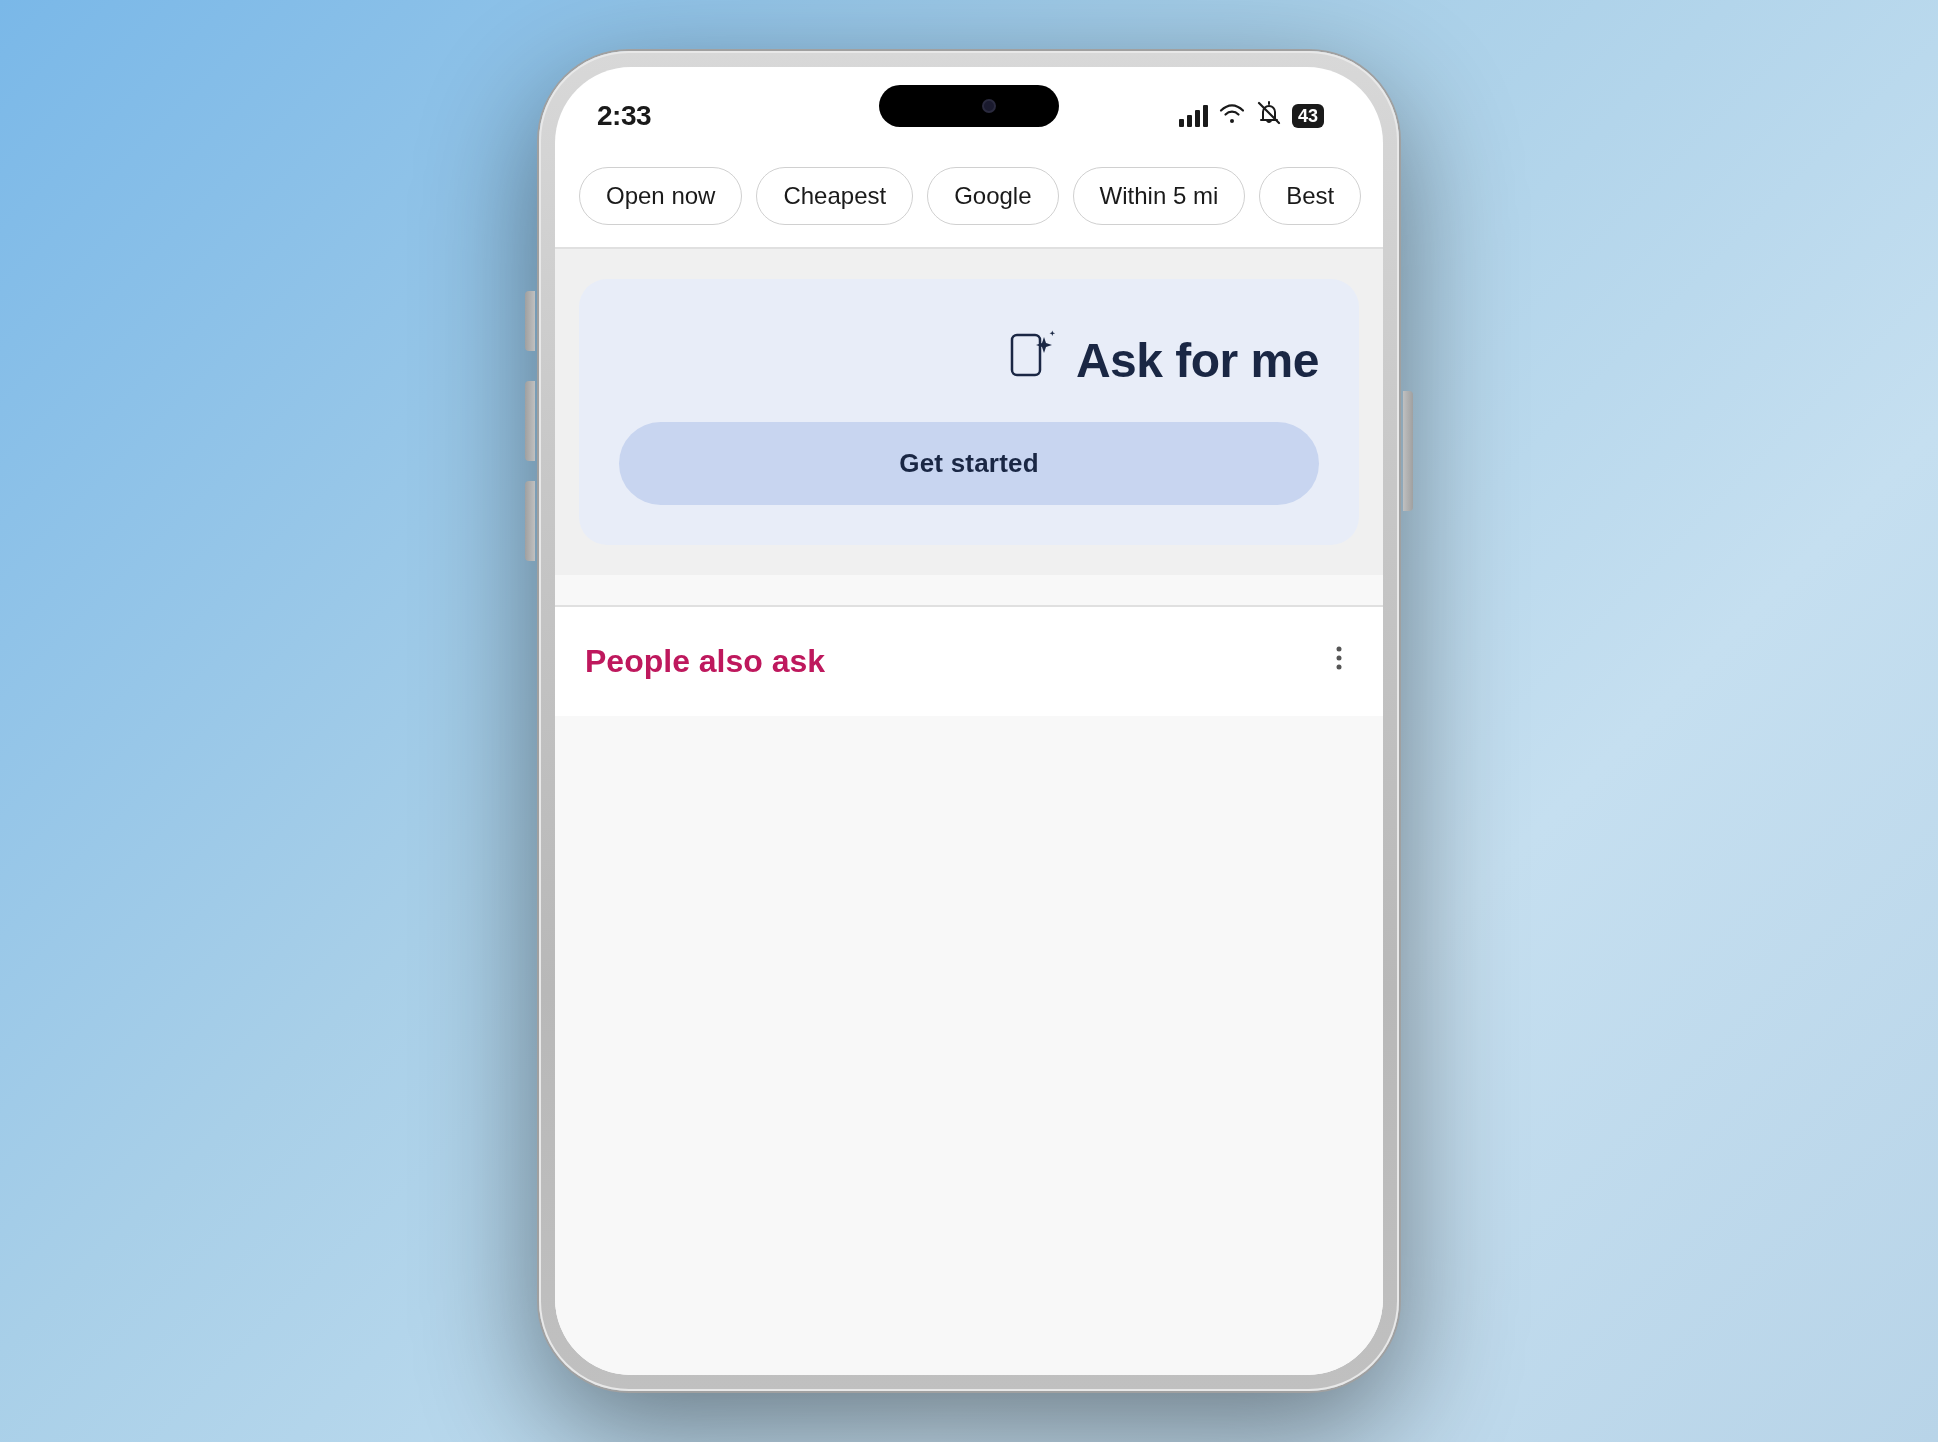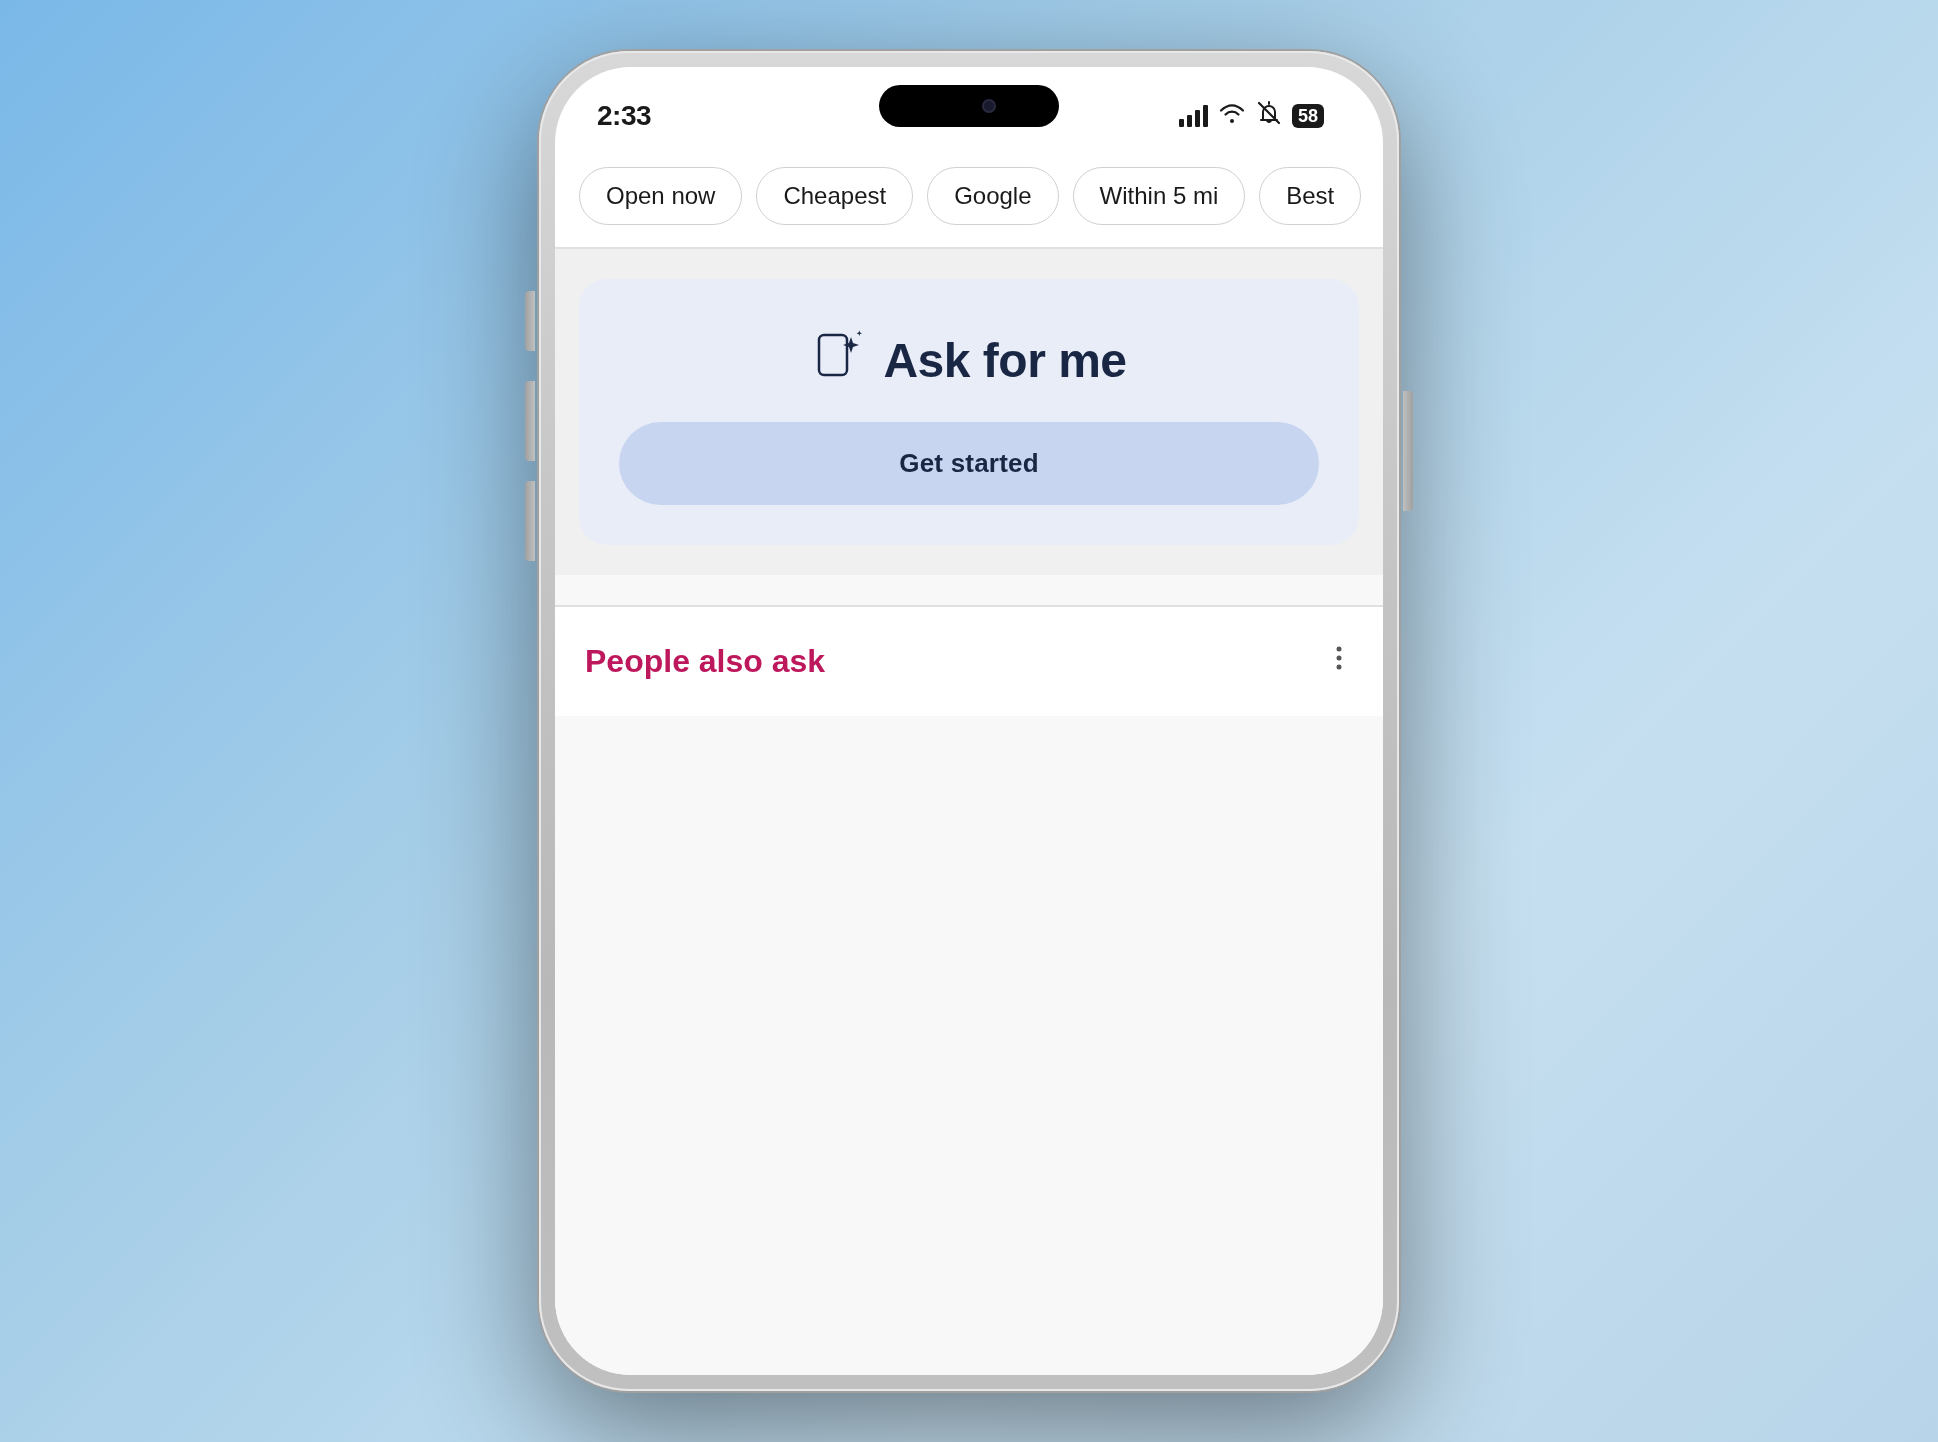--- a/index.html
+++ b/index.html
@@ -222,21 +222,21 @@
       background: #e8edf8;
       border-radius: 28px;
       padding: 50px 40px 40px;
       text-align: center;
       margin-bottom: 0;
     }
 
     .ask-title-row {
       display: flex;
       align-items: center;
-      justify-content: center;
+      justify-content: flex-end;
       gap: 20px;
       margin-bottom: 30px;
     }
 
     .phone-sparkle-icon {
       font-size: 48px;
       color: #1a2744;
     }
 
     .ask-title {
@@ -334,21 +334,21 @@
 
         <span class="bell-icon">
           <svg width="26" height="26" viewBox="0 0 26 26" fill="none">
             <path d="M10 20c0 1.66 1.34 3 3 3s3-1.34 3-3H10z" fill="#1a1a1a"></path>
             <path d="M13 4V2M5 20h16M7 20V12c0-3.31 2.69-6 6-6s6 2.69 6 6v8" stroke="#1a1a1a" stroke-width="2" stroke-linecap="round" fill="none"></path>
             <path d="M3 3L23 23" stroke="#1a1a1a" stroke-width="2.2" stroke-linecap="round"></path>
           </svg>
         </span>
 
         <div class="battery-container">
-          <span class="battery-text">58</span>
+          <span class="battery-text">43</span>
         </div>
       </div>
     </div>
 
     <div class="content-area">
 
       <div class="filter-chips">
         <div class="chip">
           <span>Open now</span>
         </div>

